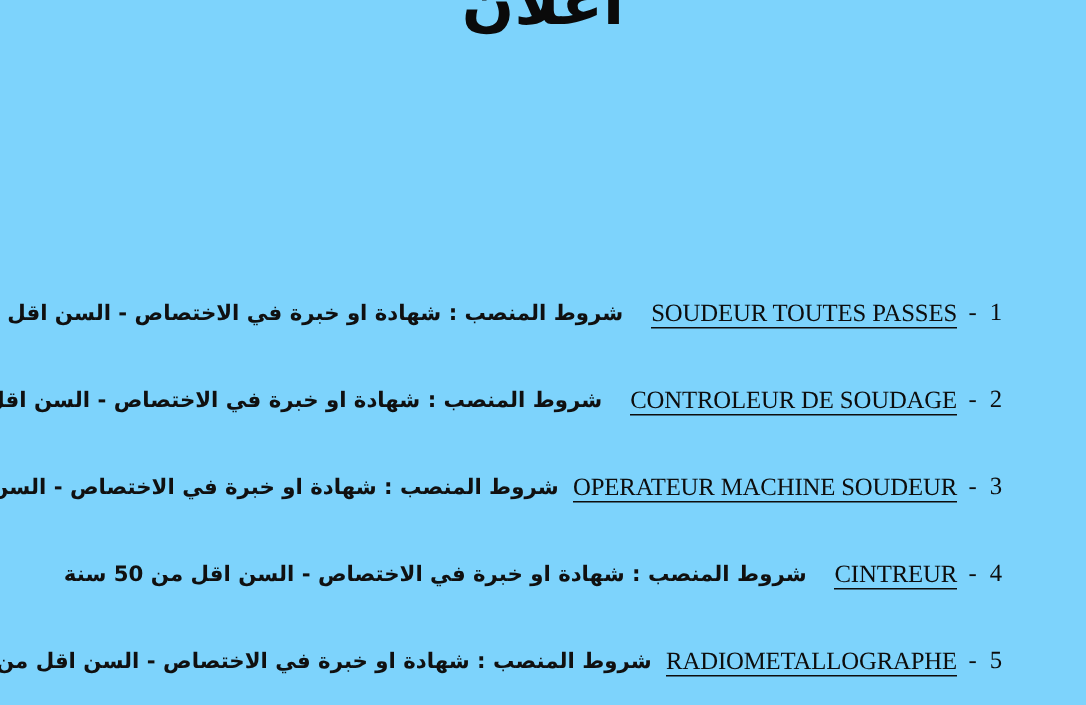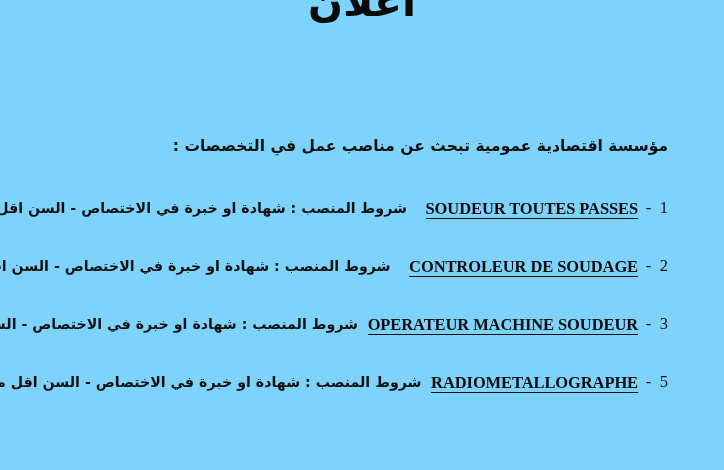--- a/index.html
+++ b/index.html
@@ -85,21 +85,21 @@
     font-size: 16.5px;
     color: #0d0d0d;
     padding: 0 3px;
   }
   .job-title {
     direction: ltr;
     unicode-bidi: embed;
     display: inline-block;
     font-family: "Liberation Serif", "DejaVu Serif", serif;
     font-size: 16.5px;
-    font-weight: bold;
+    font-weight: normal;
     letter-spacing: -0.1px;
     color: #0d0d0d;
     border-bottom: 1.3px solid #0d0d0d;
     padding-bottom: 0px;
     line-height: 19px;
     vertical-align: -1px;
   }
   .job-cond {
     display: inline-block;
     direction: rtl;
@@ -113,23 +113,20 @@
   }
   .job-row.tight .job-cond { margin-right: 5px; }
 </style>
 </head>
 <body>
 
 <div class="page">
 
   <div class="doc-title">اعلان</div>
 
-  <div class="intro-wrap">
-    <span class="intro-txt">مؤسسة اقتصادية عمومية تبحث عن مناصب عمل في التخصصات :</span>
-  </div>
 
   <div class="listings">
 
     <div class="job-row">
       <span class="job-index">1</span>
       <span class="job-sep">-</span>
       <span class="job-title">SOUDEUR TOUTES PASSES</span>
       <span class="job-cond">شروط المنصب : شهادة او خبرة في الاختصاص  -  السن اقل من 50 سنة</span>
     </div>
 
@@ -140,20 +137,26 @@
       <span class="job-cond">شروط المنصب : شهادة او خبرة في الاختصاص  -  السن اقل من 50 سنة</span>
     </div>
 
     <div class="job-row tight">
       <span class="job-index">3</span>
       <span class="job-sep">-</span>
       <span class="job-title">OPERATEUR MACHINE SOUDEUR</span>
       <span class="job-cond">شروط المنصب : شهادة او خبرة في الاختصاص  -  السن اقل من 50 سنة</span>
     </div>
 
+    <div class="job-row">
+      <span class="job-index">4</span>
+      <span class="job-sep">-</span>
+      <span class="job-title">CINTREUR</span>
+      <span class="job-cond">شروط المنصب : شهادة او خبرة في الاختصاص  -  السن اقل من 50 سنة</span>
+    </div>
 
     <div class="job-row tight">
       <span class="job-index">5</span>
       <span class="job-sep">-</span>
       <span class="job-title">RADIOMETALLOGRAPHE</span>
       <span class="job-cond">شروط المنصب : شهادة او خبرة في الاختصاص  -  السن اقل من 50 سنة</span>
     </div>
 
   </div>
 

